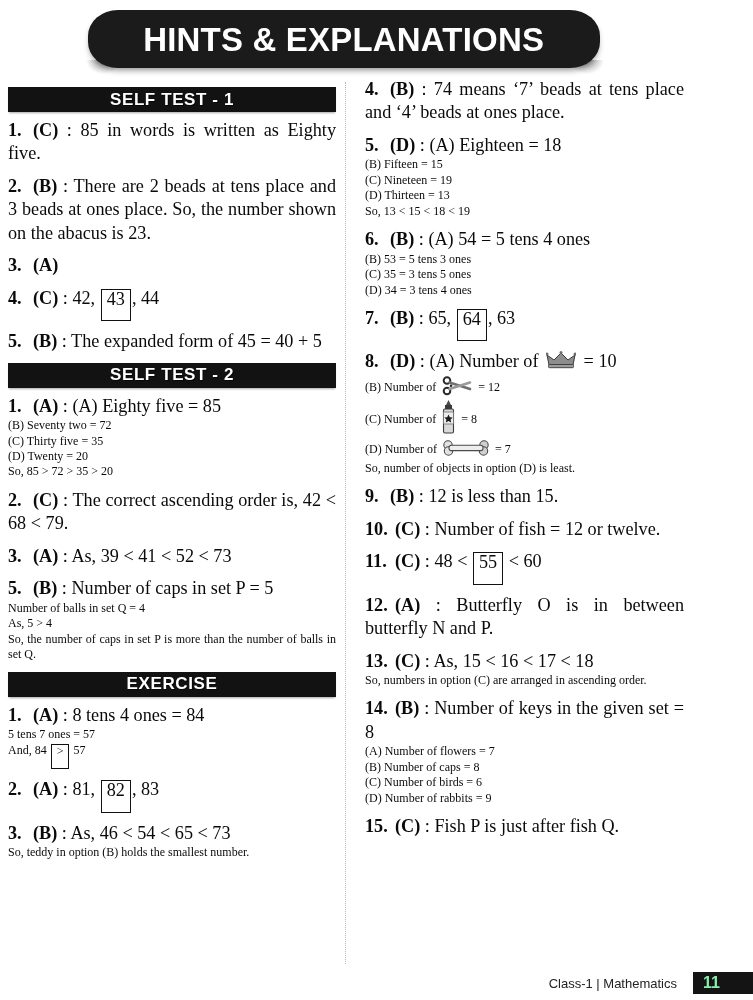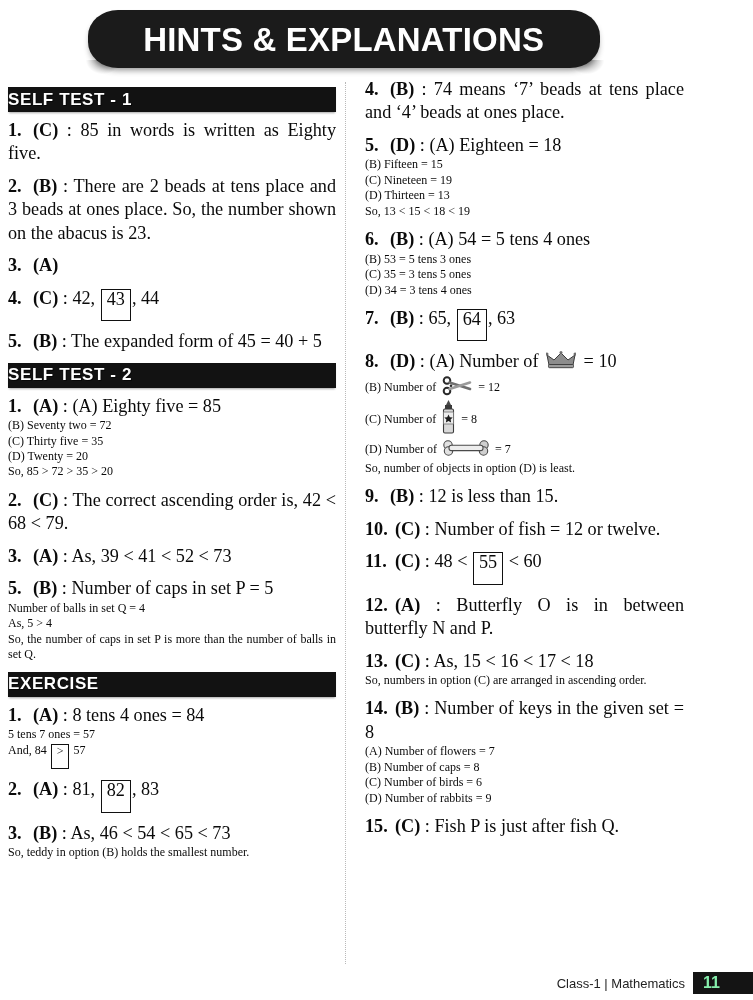--- a/index.html
+++ b/index.html
@@ -74,21 +74,21 @@
     border-left: 1px dotted #b9b9b9;
     margin: 4px 0 0 0;
   }
 
   
   .sect-bar {
     background: #121212;
     height: 25px;
     display: flex;
     align-items: center;
-    justify-content: flex-start;
+    justify-content: center;
     margin: 9px 0 7px 0;
     box-shadow: 0 2px 2px -1px rgba(0,0,0,0.35);
   }
   .sect-bar-label {
     font-family: "Liberation Sans", sans-serif;
     font-weight: bold;
     font-size: 17px;
     color: #ffffff;
     letter-spacing: 0.6px;
     text-shadow: 1px 1px 0 rgba(0,0,0,0.6);
@@ -148,21 +148,21 @@
     display: flex;
     align-items: stretch;
     height: 22px;
   }
   .footer-text {
     font-family: "Liberation Sans", sans-serif;
     font-size: 13px;
     color: #222;
     display: flex;
     align-items: center;
-    padding-right: 8px;
+    padding-right: 16px;
     white-space: nowrap;
   }
   .footer-page {
     background: #141414;
     color: #86efac;
     font-family: "Liberation Sans", sans-serif;
     font-weight: bold;
     font-size: 16px;
     display: flex;
     align-items: center;

